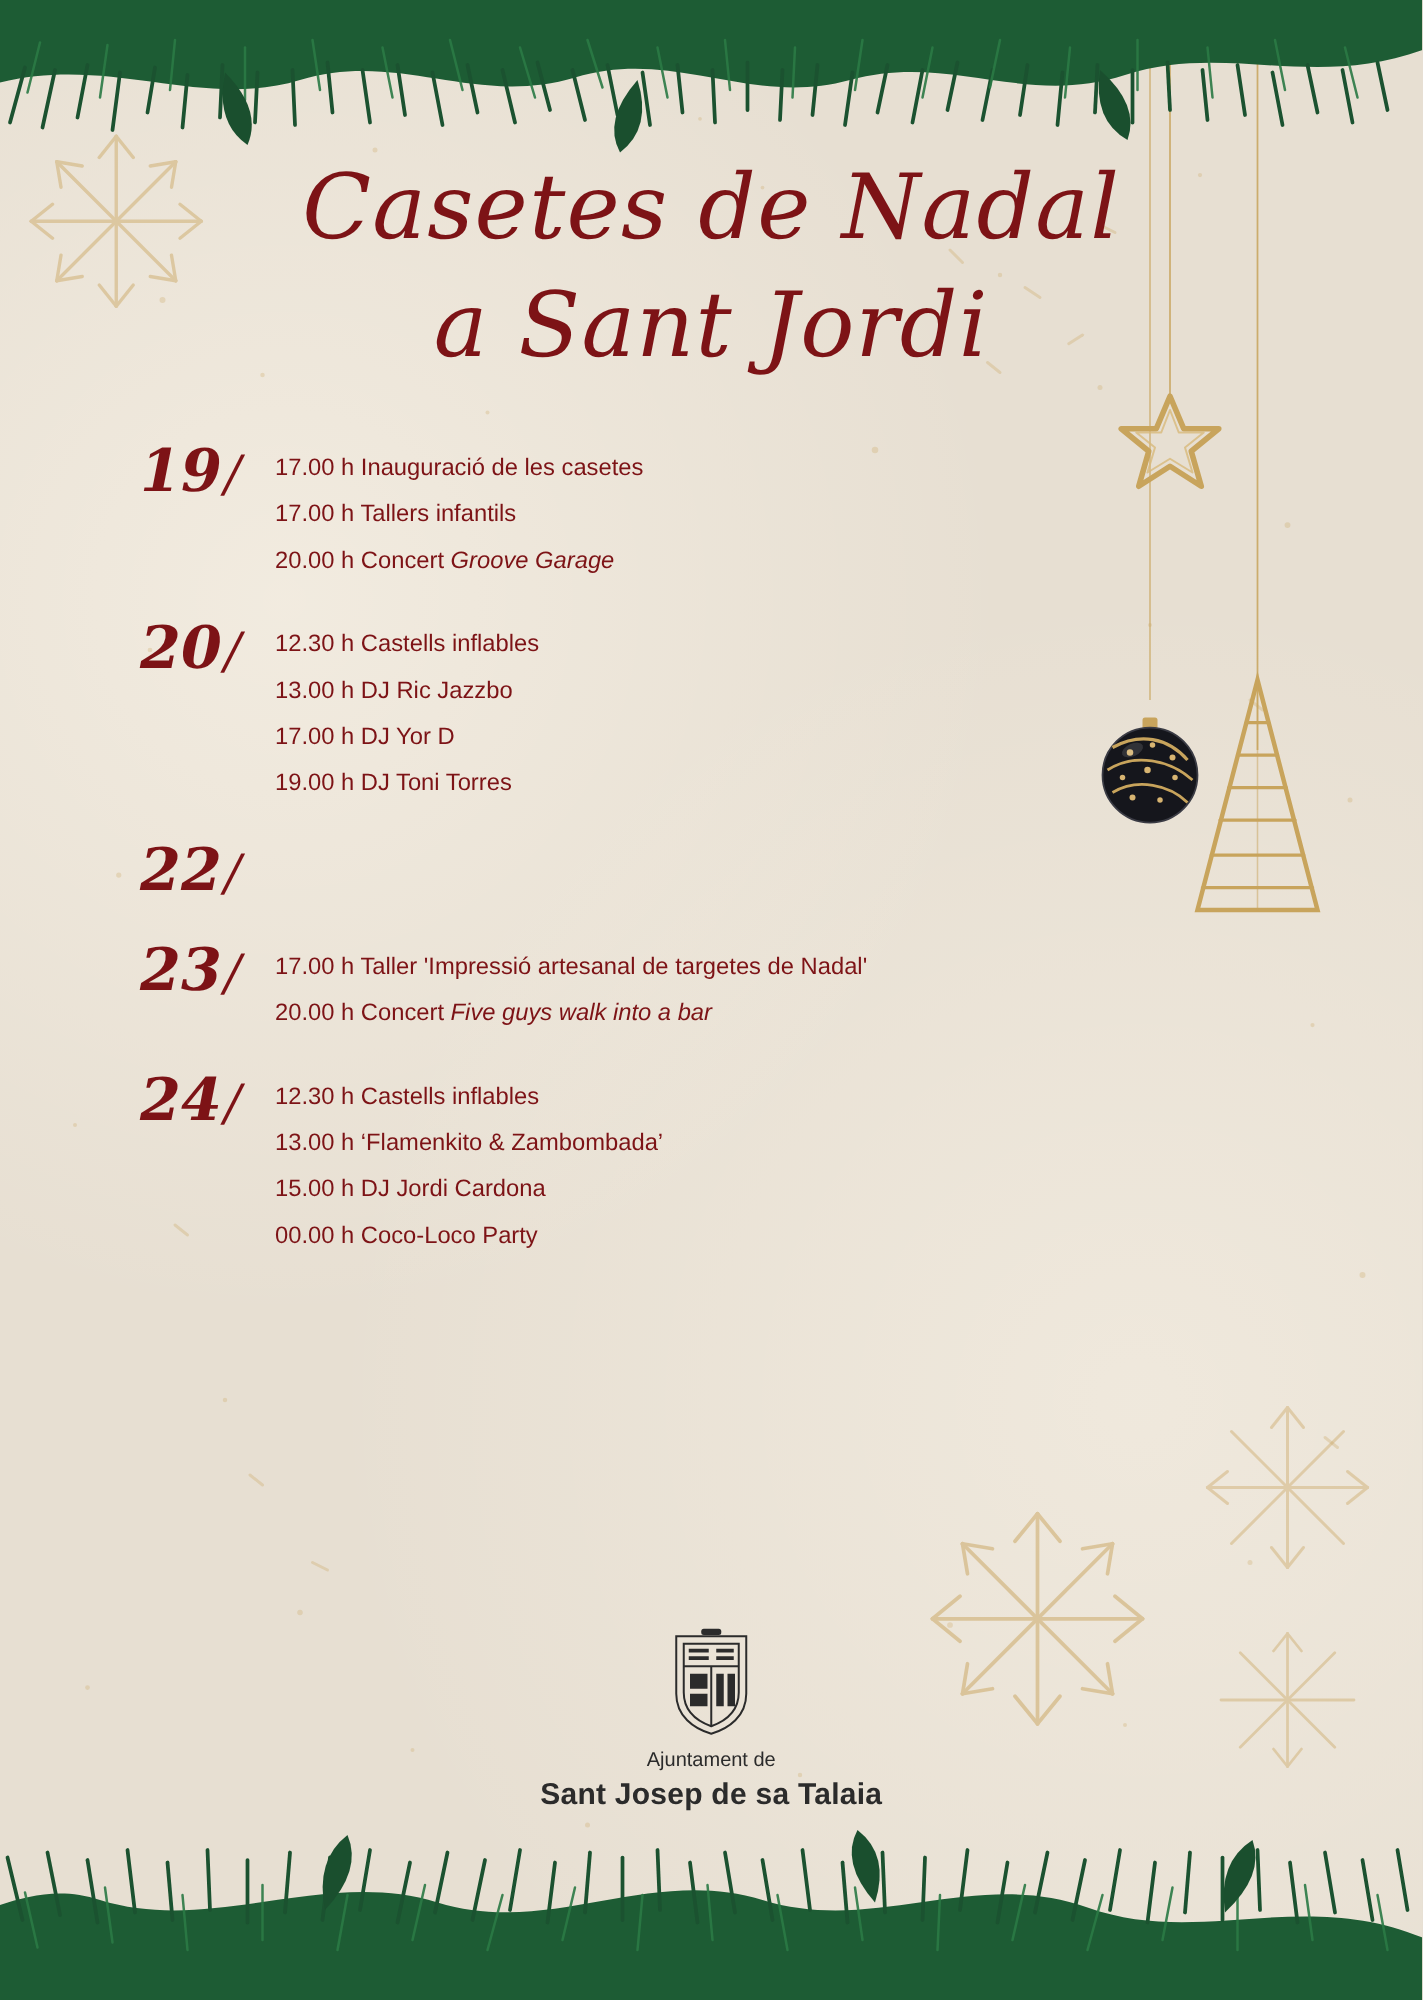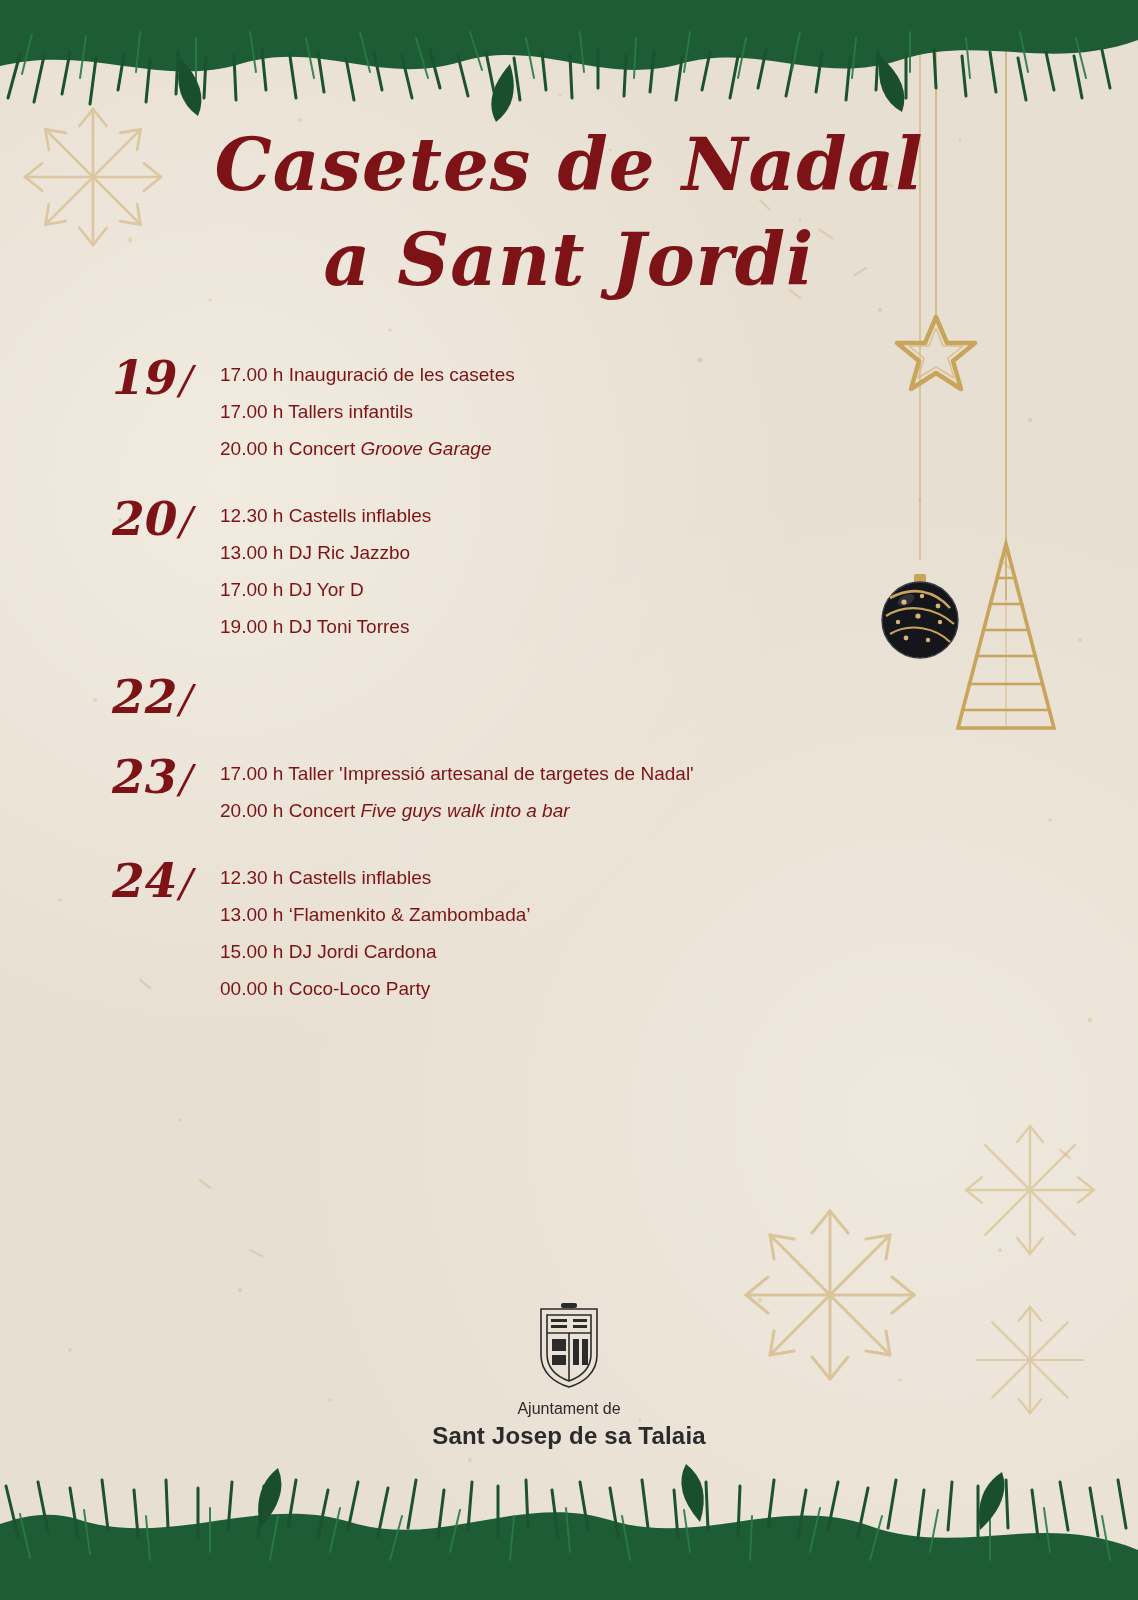--- a/index.html
+++ b/index.html
@@ -58,21 +58,21 @@
   .title-block {
     position: absolute;
     top: 118px;
     left: 0;
     width: 100%;
     text-align: center;
   }
   .title-line {
     font-family: "DejaVu Serif", serif;
     color: #7d1316;
-    font-weight: bold;
+    font-weight: normal;
     font-style: italic;
     letter-spacing: 1px;
   }
   .title-line.l1 { font-size: 72px; line-height: 94px; }
   .title-line.l2 { font-size: 72px; line-height: 96px; }
 
   
   .schedule {
     position: absolute;
     top: 352px;

